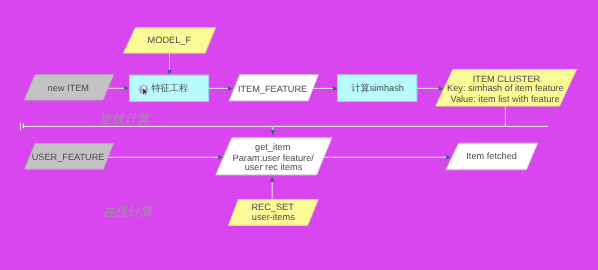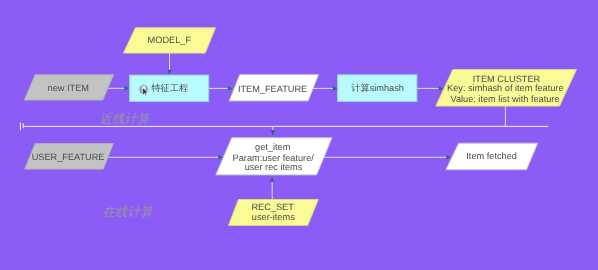--- a/index.html
+++ b/index.html
@@ -1,17 +1,17 @@
 <!DOCTYPE html>
 <html><head>
 <meta charset="utf-8">
 <style>
   html,body{margin:0;padding:0;background:#ffffff;}
   body{width:598px;height:270px;overflow:hidden;font-family:"Liberation Sans",sans-serif;}
-  #stage{position:relative;width:598px;height:270px;background:#8b5cf6;}
+  #stage{position:relative;width:598px;height:270px;background:#d946ef;}
   svg#canvas{display:block;position:absolute;left:0;top:0;}
   text{font-family:"Liberation Sans",sans-serif;-webkit-font-smoothing:antialiased;text-rendering:geometricPrecision;}
   .lbl{fill:#4a4a4a;font-size:9.2px;}
   .lane{fill:#999999;font-size:12.6px;font-style:italic;font-family:"Liberation Serif",serif;}
   .conn{stroke:#dedede;stroke-width:1;fill:none;}
   .arrow{fill:#3b5f78;}
 </style>
 </head>
 <body>
 

